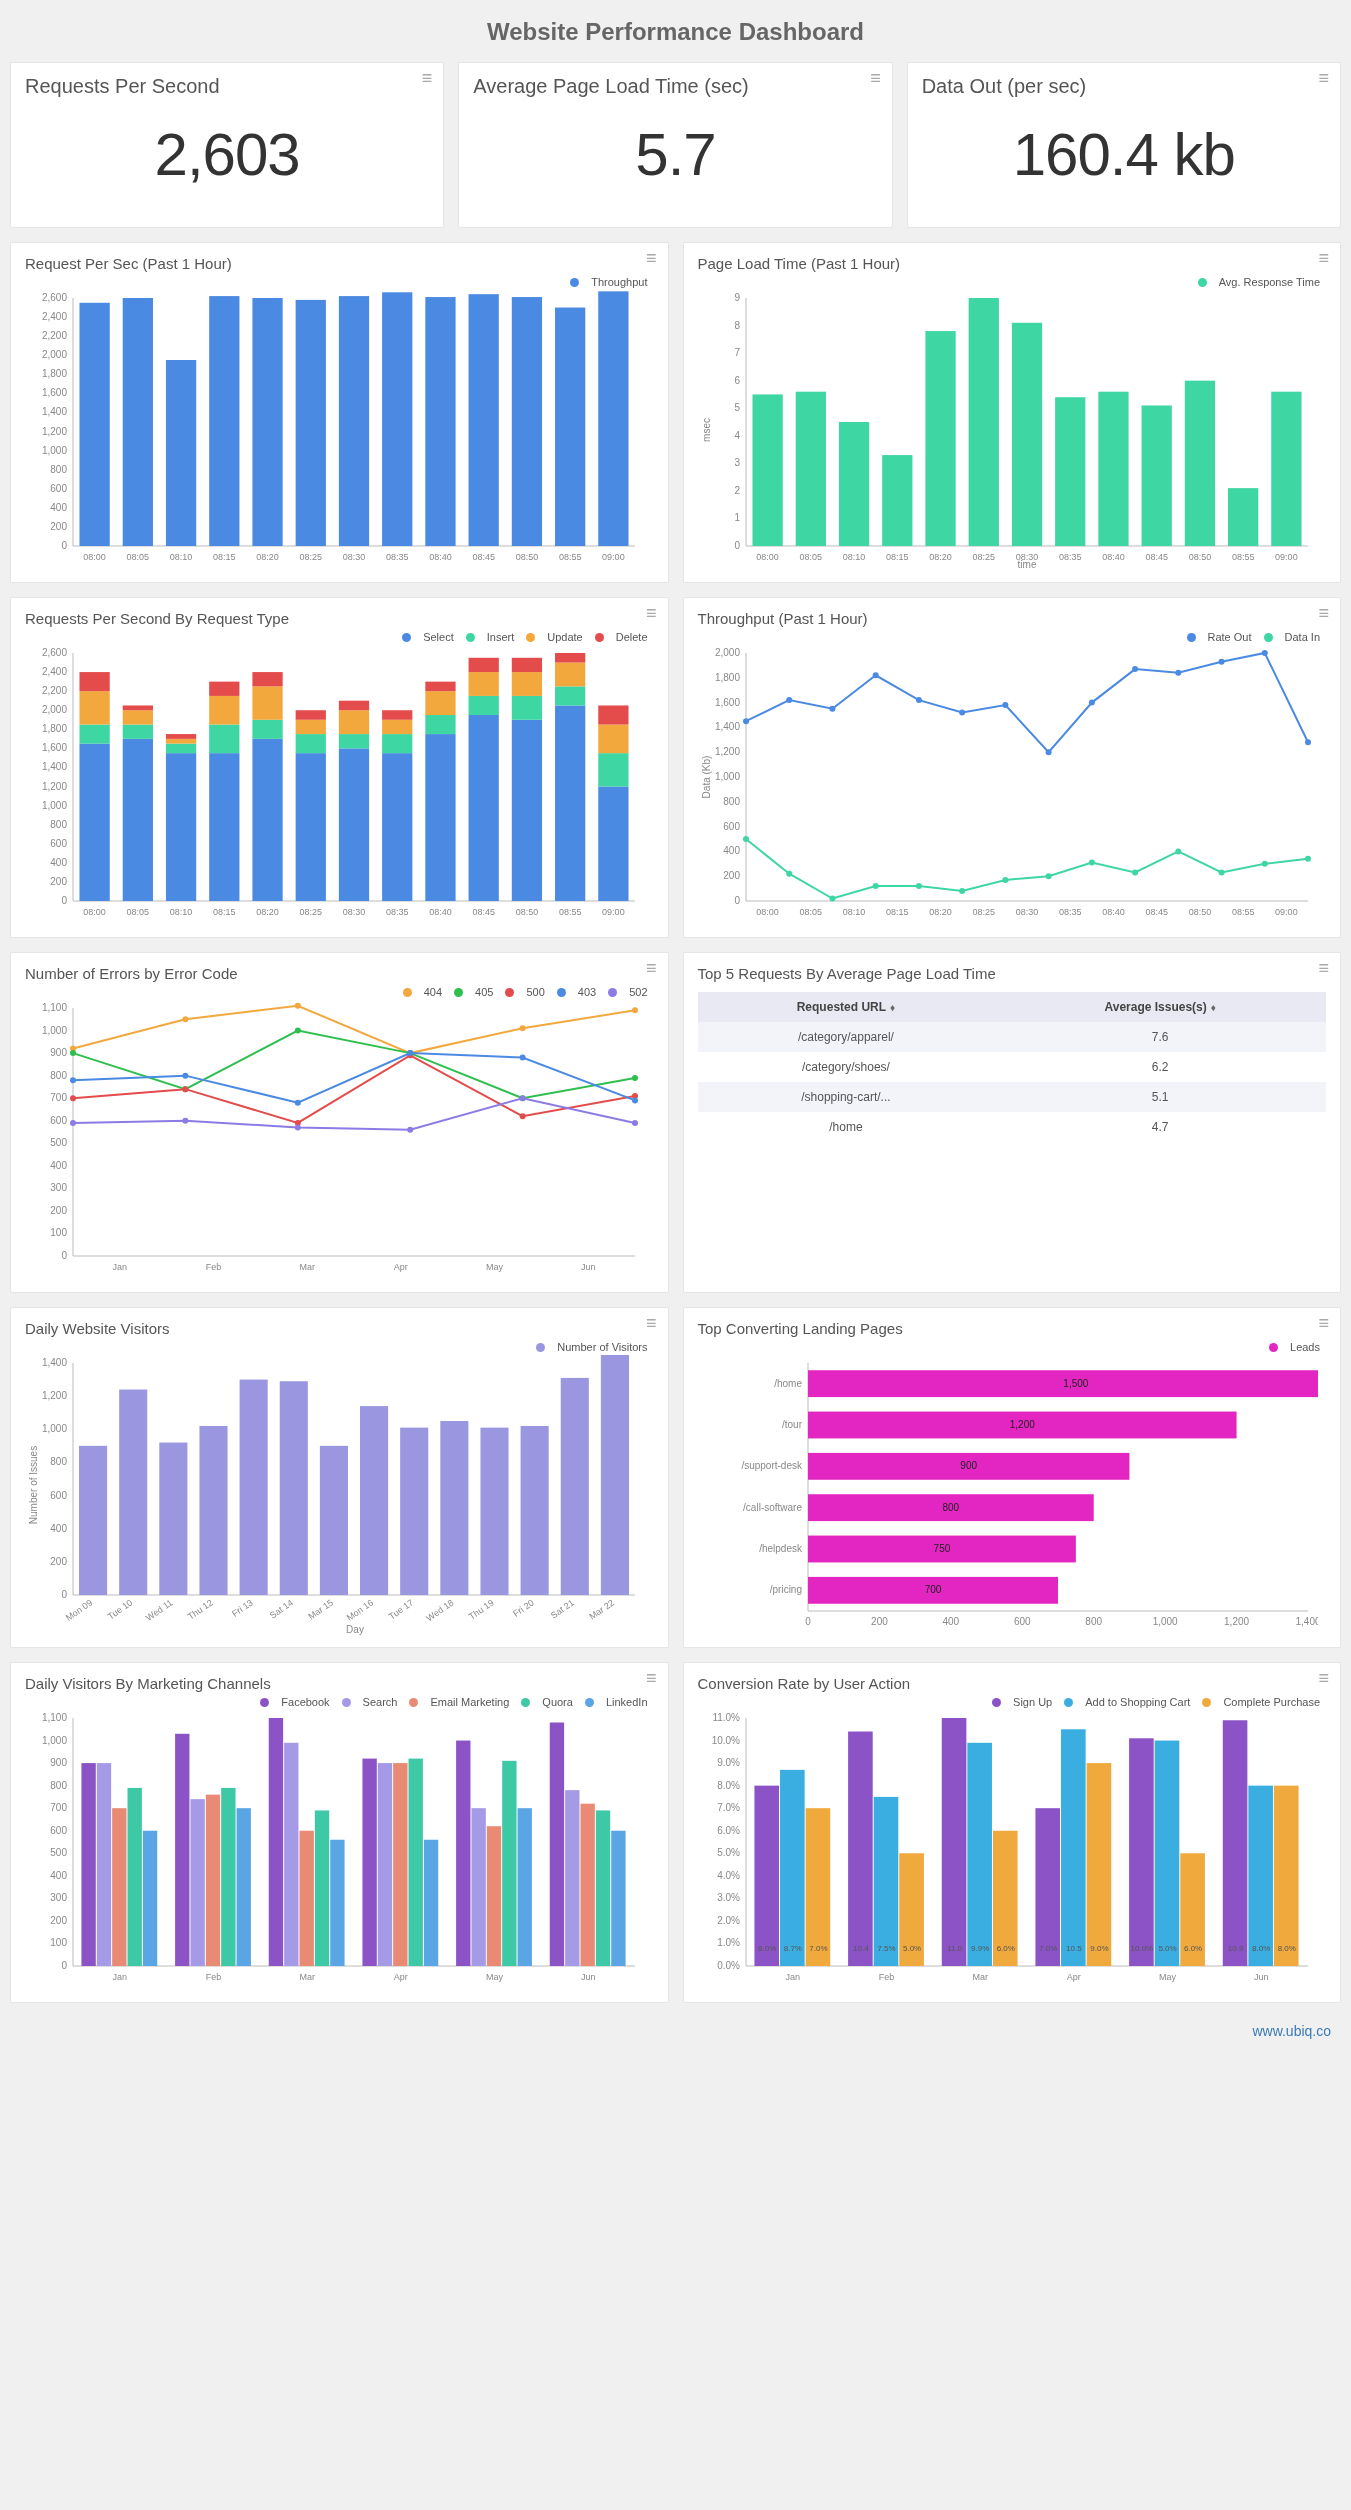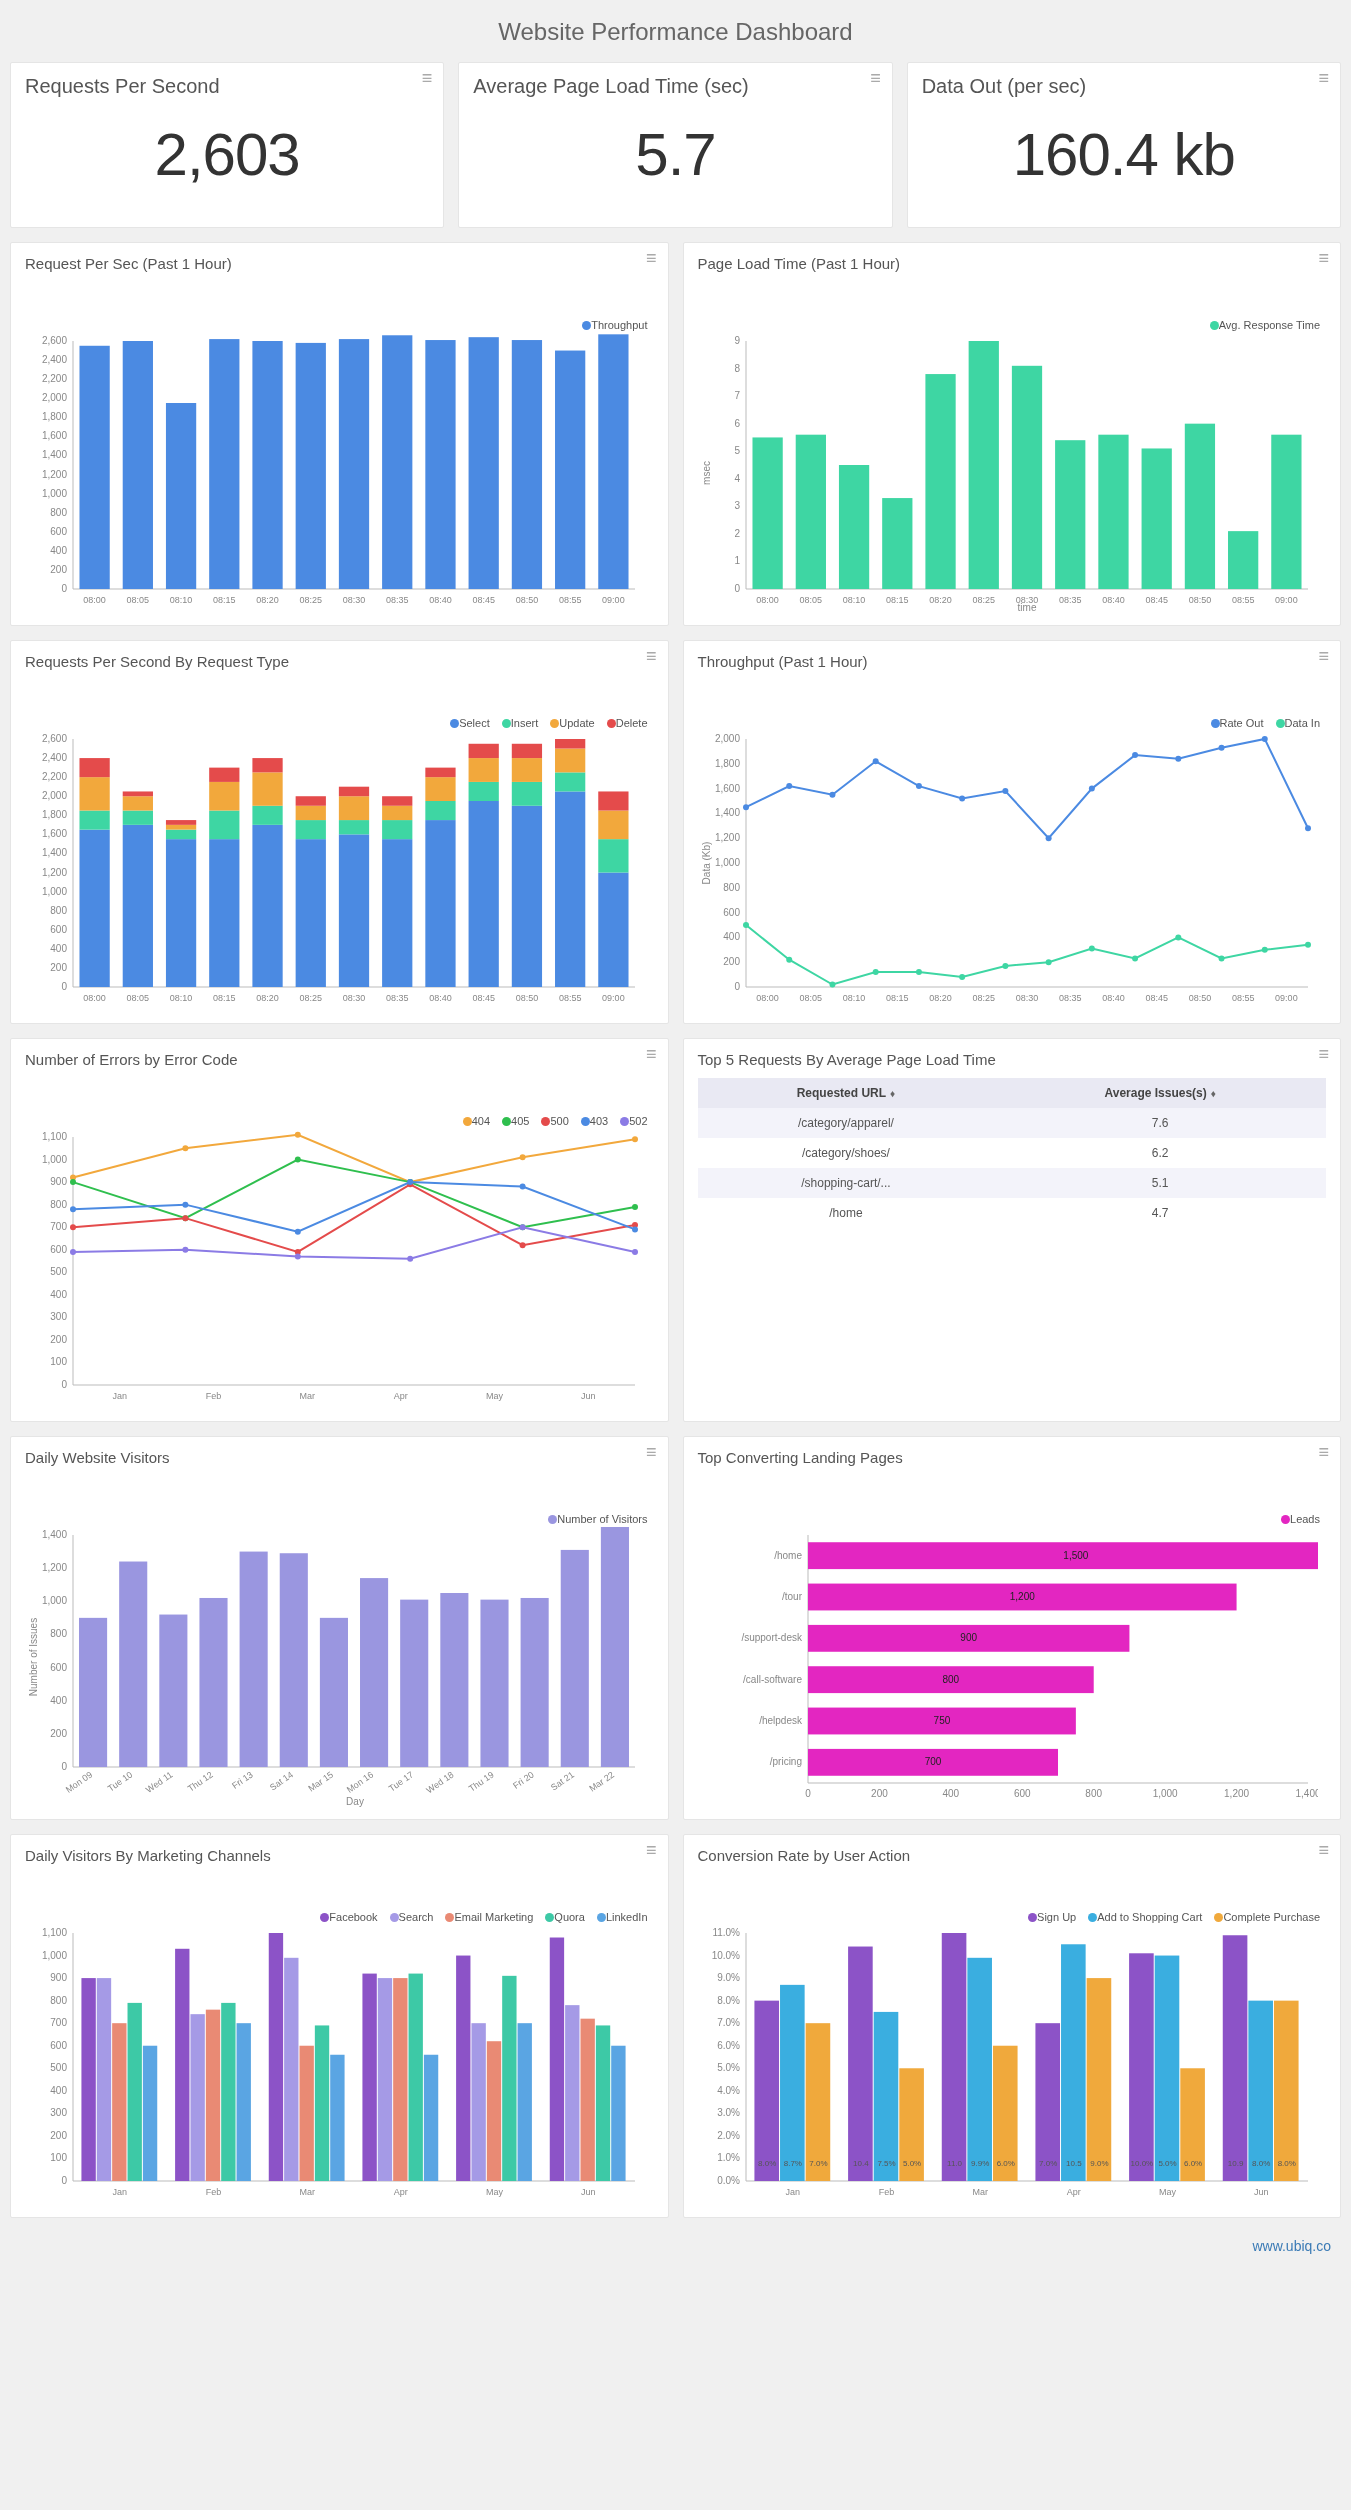--- a/index.html
+++ b/index.html
@@ -3,21 +3,21 @@
 <meta charset="utf-8">
 <style>
   * { box-sizing: border-box; margin: 0; padding: 0; }
   body {
     font-family: Arial, Helvetica, sans-serif;
     background: #f0f0f0;
     padding: 10px;
     width: 1351px;
     color: #555;
   }
-  .dash-title { text-align: center; font-size: 24px; font-weight: 400; color: #666; margin: 8px 0 16px; }
+  .dash-title { text-align: center; font-size: 24px; font-weight: 700; color: #666; margin: 8px 0 16px; }
   .row { display: flex; gap: 14px; margin-bottom: 14px; }
   .panel {
     background: #fff;
     border: 1px solid #e5e5e5;
     border-radius: 2px;
     padding: 12px 14px;
     flex: 1;
     position: relative;
   }
   .panel-2 { flex: 1; }
@@ -26,21 +26,21 @@
     font-size: 18px; color: #aaa; cursor: pointer; line-height: 10px;
     letter-spacing: -1px;
   }
   .panel-title { font-size: 15px; font-weight: 500; color: #555; }
   .kpi .panel-title { font-size: 20px; }
   .kpi-value {
     font-size: 60px; text-align: center; color: #333;
     padding: 22px 0 26px; letter-spacing: -1px;
   }
   .legend { display:flex; justify-content:flex-end; gap:12px; font-size:11px; color:#555; padding:4px 6px 2px; flex-wrap:wrap;}
-  .legend-item { display:inline-flex; align-items:center; gap:0;margin-top:43px; }
+  .legend-item { display:inline-flex; align-items:center; gap:12px; }
   .swatch { width:9px; height:9px; border-radius:50%; display:inline-block; }
   .chart-body { position:relative; }
   svg { display:block; }
   table.req { width:100%; border-collapse:collapse; font-size:12px; }
   table.req th { background:#e9e9f3; padding:8px 6px; font-weight:600; color:#444; text-align:center;margin-top:27px;}
   table.req td { padding:8px 6px; text-align:center; color:#555; }
   table.req tr:nth-child(odd) td { background:#f3f3fa; }
   table.req tr:nth-child(even) td { background:#fff; }
   .sort { font-size:10px; color:#666; margin-left:4px; }
   .footer { text-align:right; padding:6px 10px; color:#3a7ab5; font-size:14px; }

